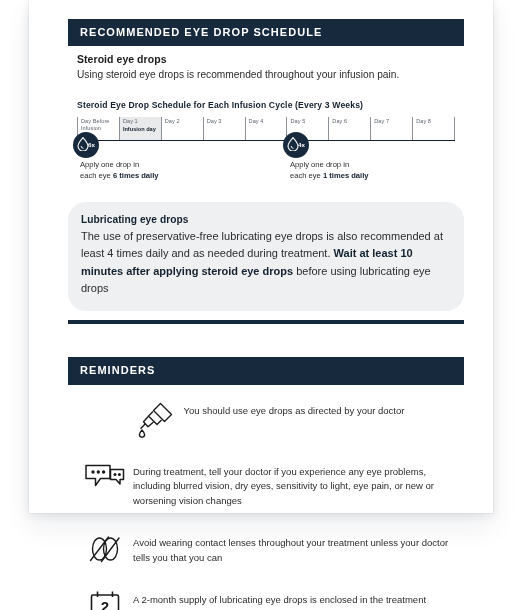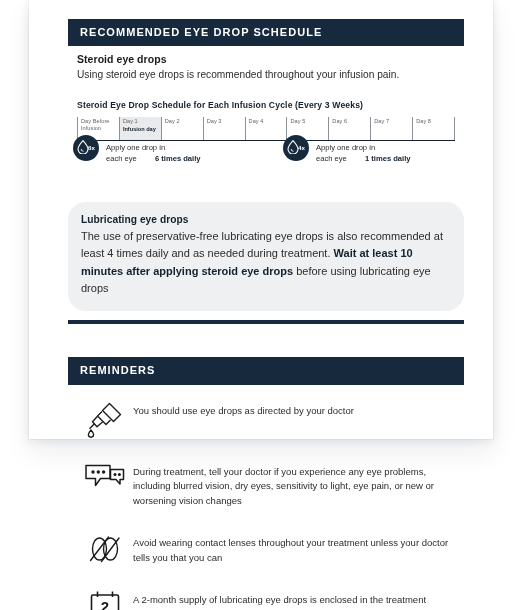--- a/index.html
+++ b/index.html
@@ -15,21 +15,21 @@
     overflow: hidden;
     position: relative;
   }
 
   
   .sheet-wrap {
     position: absolute;
     left: 29px;
     top: 0;
     width: 464px;
-    height: 439px;
+    height: 513px;
   }
   .sheet {
     position: absolute;
     inset: 0;
     background: #ffffff;
     box-shadow: 0 0 0 1px rgba(0,0,0,0.035),
                 0 2px 10px rgba(20,35,55,0.10),
                 0 14px 26px rgba(20,35,55,0.07);
   }
   .sheet-stack-a, .sheet-stack-b {
@@ -134,21 +134,22 @@
   
   .doses {
     position: relative;
     height: 40px;
     margin-top: 0px;
   }
   .dose {
     position: absolute;
     top: 0;
     display: flex;
-    align-items: center;
+    align-items: flex-start;
+    flex-direction: column;
   }
   .dose-badge {
     width: 26px; height: 26px;
     border-radius: 50%;
     background: #16293d;
     position: relative;
     flex: 0 0 auto;
     margin-top: -9px;
   }
   .dose-badge svg { position: absolute; left: 4px; top: 5px; }
@@ -160,21 +161,21 @@
     color: #ffffff;
     letter-spacing: 0.1px;
   }
   .dose-text {
     font-size: 7.6px;
     color: #2c2c2c;
     line-height: 1.5;
     margin-left: 7px;
     margin-top: 1px;
   }
-  .dose-text b { color: #14212e; margin-left: 16px; }
+  .dose-text b { color: #14212e; }
 
   
   .lub {
     background: #eef0f2;
     margin-top: 21px;
     padding: 12px 13px 14px 13px;
     border-radius: 18px;
   }
   .lub-head {
     font-size: 10.2px;
@@ -195,20 +196,21 @@
     margin-top: 9px;
   }
 
   
   .reminders-gap { height: 33px; }
   .rem-list { padding: 0 9px; margin-top: 14px; }
   .rem {
     display: flex;
     align-items: flex-start;
     margin-bottom: 22px;
+    justify-content: center;
   }
   .rem-icon {
     width: 56px;
     flex: 0 0 56px;
     display: flex;
     justify-content: center;
     align-items: flex-start;
     padding-top: 1px;
   }
   .rem-text {

